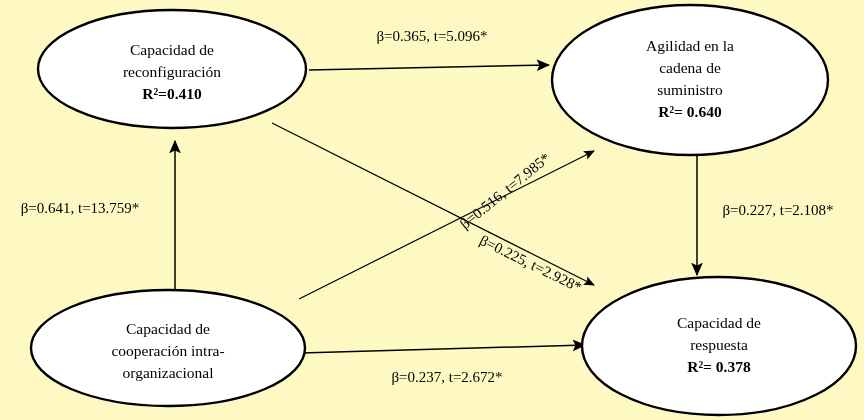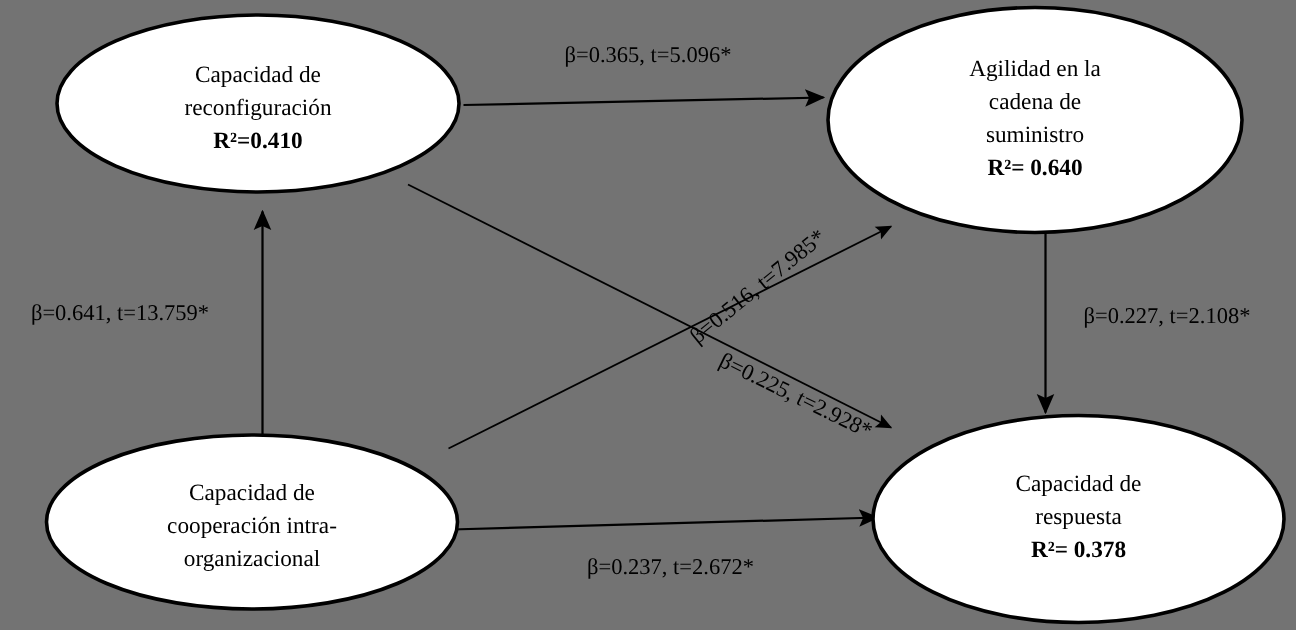--- a/index.html
+++ b/index.html
@@ -11,21 +11,21 @@
   body {
     width: 864px;
     height: 420px;
     font-family: "Liberation Serif", "DejaVu Serif", serif;
     overflow: hidden;
   }
   #diagram-root {
     position: relative;
     width: 864px;
     height: 420px;
-    background: #737373;
+    background: #fef9c3;
   }
   svg.sem-canvas {
     display: block;
     width: 864px;
     height: 420px;
   }
   .node-ellipse {
     fill: #ffffff;
     stroke: #000000;
     stroke-width: 2.4;

